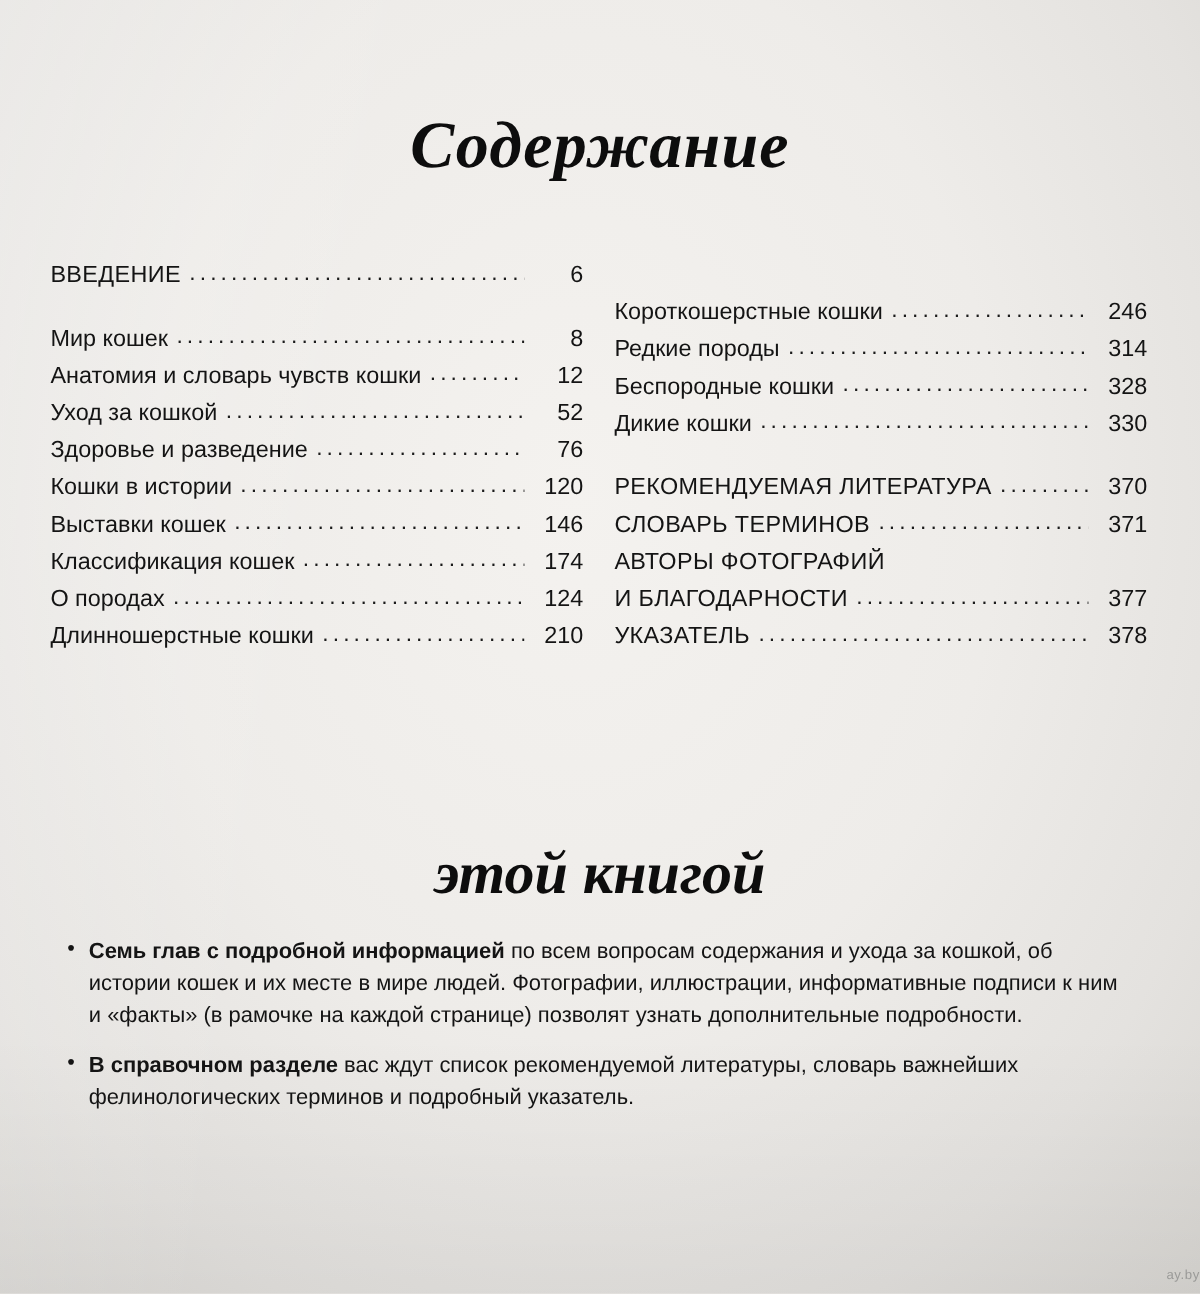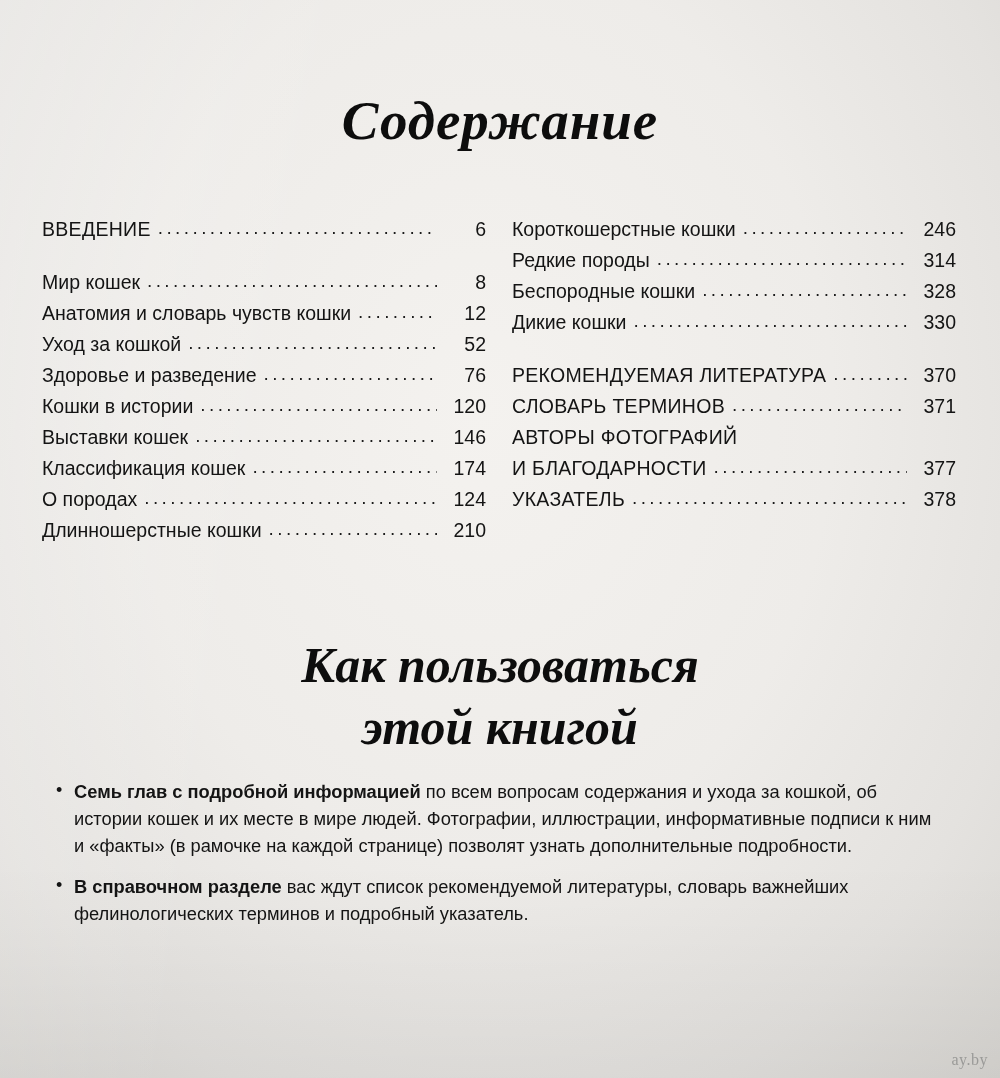--- a/index.html
+++ b/index.html
@@ -47,20 +47,21 @@
     padding-top: 89px;
     color: #0d0d0d;
   }
 
   
   .toc {
     display: flex;
     margin-top: 62px;
     padding: 0 44px 0 42px;
     gap: 26px;
+    align-items: flex-end;
   }
   .toc-col {
     flex: 1 1 0;
     min-width: 0;
   }
   .toc-group { margin-bottom: 22px; }
   .toc-group:last-child { margin-bottom: 0; }
 
   .toc-row {
     display: flex;
@@ -122,27 +123,26 @@
     content: "•";
     position: absolute;
     left: 0;
     top: -1px;
     font-size: 18px;
   }
   ul.bullets b { font-weight: bold; }
 
   .watermark {
     position: absolute;
-    right: 12px;
+    right: 0;
     bottom: 9px;
-    font-size: 16px;
+    font-size: 11px;
     color: #9a9a98;
     letter-spacing: 0.5px;
     z-index: 3;
-    font-family: Liberation Serif, serif;
   }
 </style>
 </head>
 <body>
 
 <div class="page"></div>
 
 <div class="content">
 
   <h1 class="title">Содержание</h1>
@@ -251,21 +251,21 @@
           <div class="toc-row caps">
             <span class="label">УКАЗАТЕЛЬ</span>
             <span class="dots">............................................................</span>
             <span class="pg">378</span>
           </div>
         </div>
       </div>
   </div>
 
   <h2 class="subtitle">
-    <span>Как пользоваться</span><br>
+    <br>
     <span>этой книгой</span>
   </h2>
 
 
   <ul class="bullets" id="bullets">
       <li><b>Семь глав с подробной информацией</b><span> по всем вопросам содержания и ухода за кошкой, об истории кошек и их месте в мире людей. Фотографии, иллюстрации, информативные подписи к ним и «факты» (в рамочке на каждой странице) позволят узнать дополнительные подробности.</span></li>
       <li><b>В справочном разделе</b><span> вас ждут список рекомендуемой литературы, словарь важнейших фелинологических терминов и подробный указатель.</span></li>
     </ul>
 
 </div>

